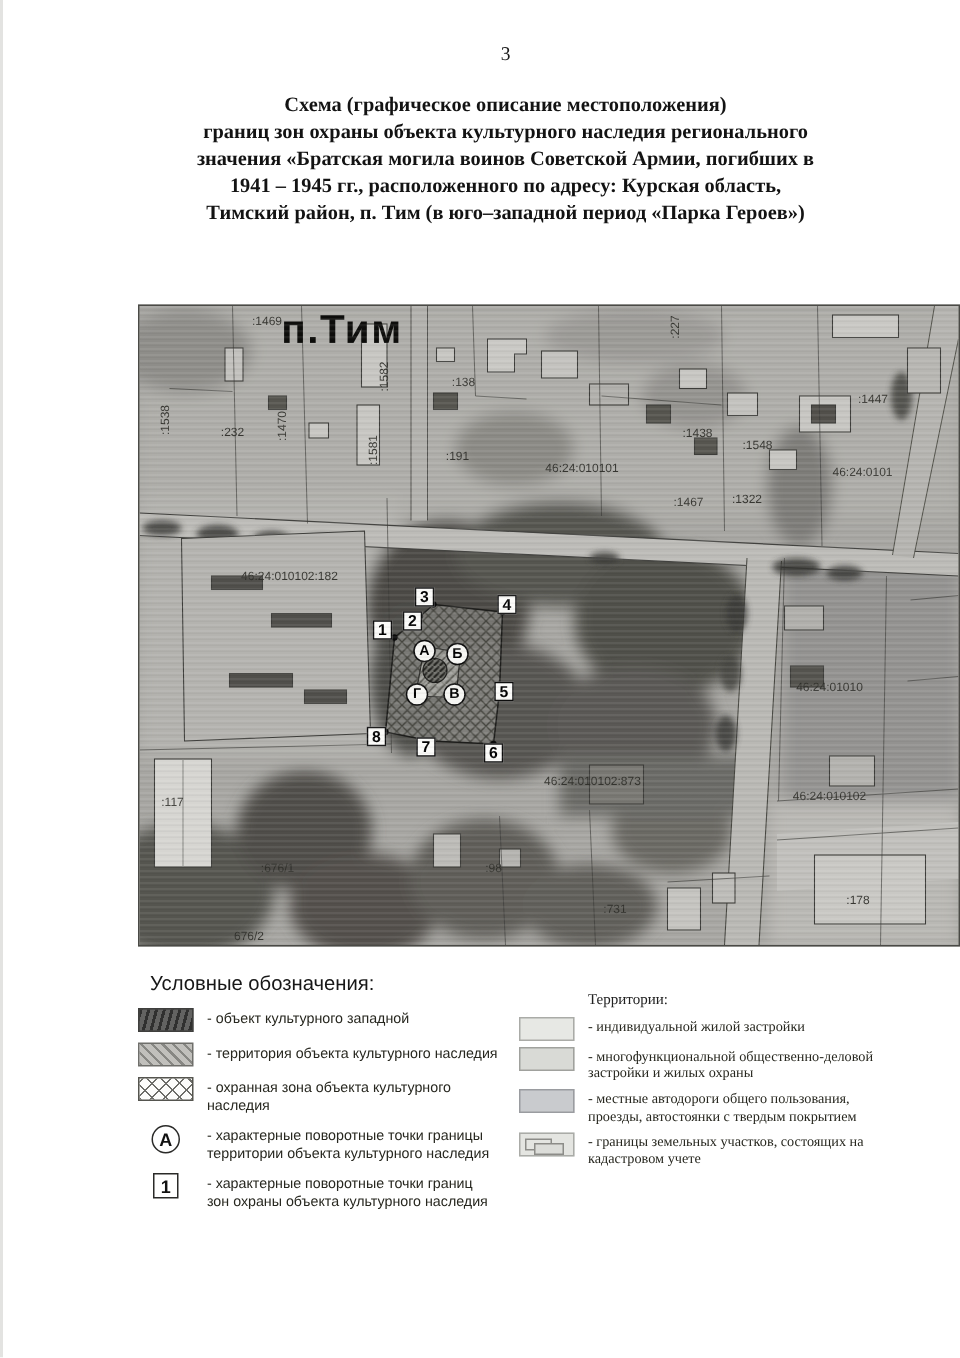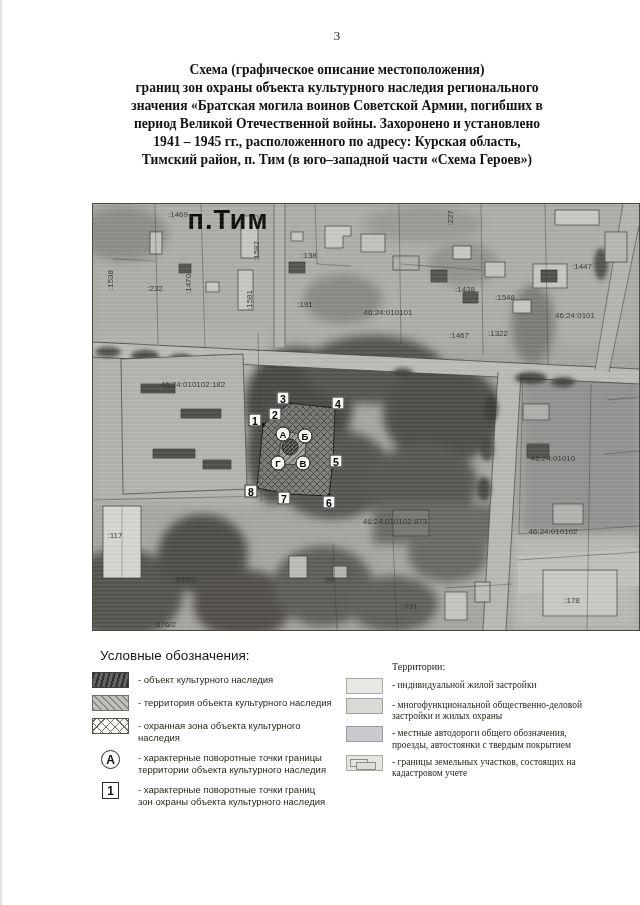--- a/index.html
+++ b/index.html
@@ -73,23 +73,22 @@
 </head>
 <body>
 
 <div class="page">
   <div class="scan-edge"></div>
   <div class="page-number">3</div>
   <div class="title">
       <div>Схема (графическое описание местоположения)</div>
       <div>границ зон охраны объекта культурного наследия регионального</div>
       <div>значения «Братская могила воинов Советской Армии, погибших в</div>
-      <div>период Великой Отечественной войны. Захоронено и установлено</div>
       <div>1941 – 1945 гг., расположенного по адресу: Курская область,</div>
-      <div>Тимский район, п. Тим (в юго–западной части «Схема Героев»)</div>
+      <div>Тимский район, п. Тим (в юго–западной период «Парка Героев»)</div>
     </div>
 
   <div class="map">
     <svg width="546" height="426" viewBox="0 0 546 426">
       <defs>
         <filter id="b5" x="-30%" y="-30%" width="160%" height="160%">
             <feGaussianBlur stdDeviation="5"></feGaussianBlur>
           </filter>
         <filter id="b2" x="-30%" y="-30%" width="160%" height="160%">
             <feGaussianBlur stdDeviation="2"></feGaussianBlur>
@@ -282,21 +281,21 @@
   </div>
 
   <div class="legend">
     <div class="leg-left">
       <div class="leg-heading">Условные обозначения:</div>
       <div>
           <div class="leg-row">
             <div class="cell">
               <div class="sw sw-object"></div>
             </div>
-            <div class="leg-label">- объект культурного наследия</div>
+            <div class="leg-label">- объект культурного западной</div>
           </div>
           <div class="leg-row">
             <div class="cell">
               <div class="sw sw-territory"></div>
             </div>
             <div class="leg-label">- территория объекта культурного наследия</div>
           </div>
           <div class="leg-row">
             <div class="cell">
               <div class="sw sw-zone"></div>
@@ -332,21 +331,21 @@
             <div class="cell">
               <div class="sw sw-multifunc"></div>
             </div>
             <div class="leg-label">- многофункциональной общественно-деловой
 застройки и жилых охраны</div>
           </div>
           <div class="leg-row">
             <div class="cell">
               <div class="sw sw-roads"></div>
             </div>
-            <div class="leg-label">- местные автодороги общего обозначения,
+            <div class="leg-label">- местные автодороги общего пользования,
 проезды, автостоянки с твердым покрытием</div>
           </div>
           <div class="leg-row">
             <div class="cell">
               <div class="sw sw-parcels"></div>
             </div>
             <div class="leg-label">- границы земельных участков, состоящих на
 кадастровом учете</div>
           </div>
         </div>

